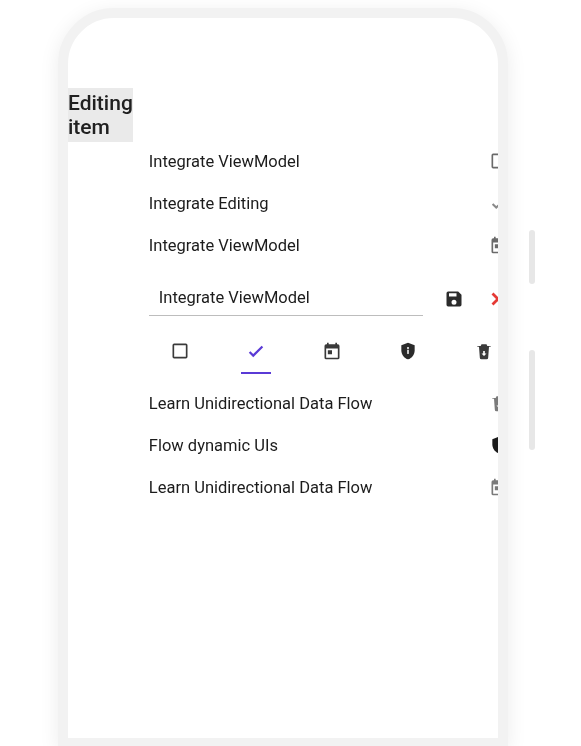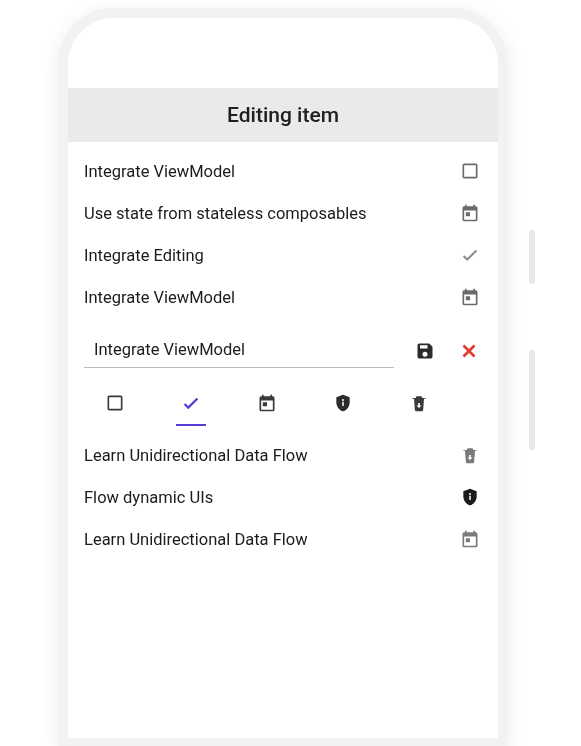--- a/index.html
+++ b/index.html
@@ -30,34 +30,34 @@
     background: #e7e7e7;
     border-radius: 3px;
   }
   .side-btn.a { top: 230px; height: 54px; }
   .side-btn.b { top: 350px; height: 100px; }
   .screen {
     position: absolute;
     inset: 0;
     padding-top: 70px;
     display: flex;
-    flex-direction: column;
   }
   .header {
     background: #eaeaea;
     height: 54px;
     display: flex;
     align-items: center;
     justify-content: center;
     font-size: 21px;
     font-weight: 500;
     color: #202020;
   }
   .content {
     padding: 8px 0;
+    margin-top: 44px;
   }
   .row {
     display: flex;
     align-items: center;
     padding: 9px 16px;
     min-height: 42px;
   }
   .row .label {
     flex: 1;
     font-size: 16.5px;
@@ -142,28 +142,20 @@
 
       <div class="row">
         <span class="label">Integrate ViewModel</span>
         <span class="trailing">
           <svg width="20" height="20" viewBox="0 0 24 24" fill="none" stroke="#6a6a6a" stroke-width="2">
               <rect x="4" y="4" width="16" height="16" rx="1"></rect>
             </svg>
         </span>
       </div>
       <div class="row">
-        <span class="label">Use state from stateless composables</span>
-        <span class="trailing">
-          <svg width="20" height="20" viewBox="0 0 24 24" fill="#6a6a6a">
-              <path d="M19 4h-1V2h-2v2H8V2H6v2H5a2 2 0 00-2 2v14a2 2 0 002 2h14a2 2 0 002-2V6a2 2 0 00-2-2zm0 16H5V9h14v11zM7 11h5v5H7v-5z"></path>
-            </svg>
-        </span>
-      </div>
-      <div class="row">
         <span class="label">Integrate Editing</span>
         <span class="trailing">
           <svg width="22" height="22" viewBox="0 0 24 24" fill="none" stroke="#8a8a8a" stroke-width="2.2">
               <path d="M5 13l4 4L19 7"></path>
             </svg>
         </span>
       </div>
       <div class="row">
         <span class="label">Integrate ViewModel</span>
         <span class="trailing">

